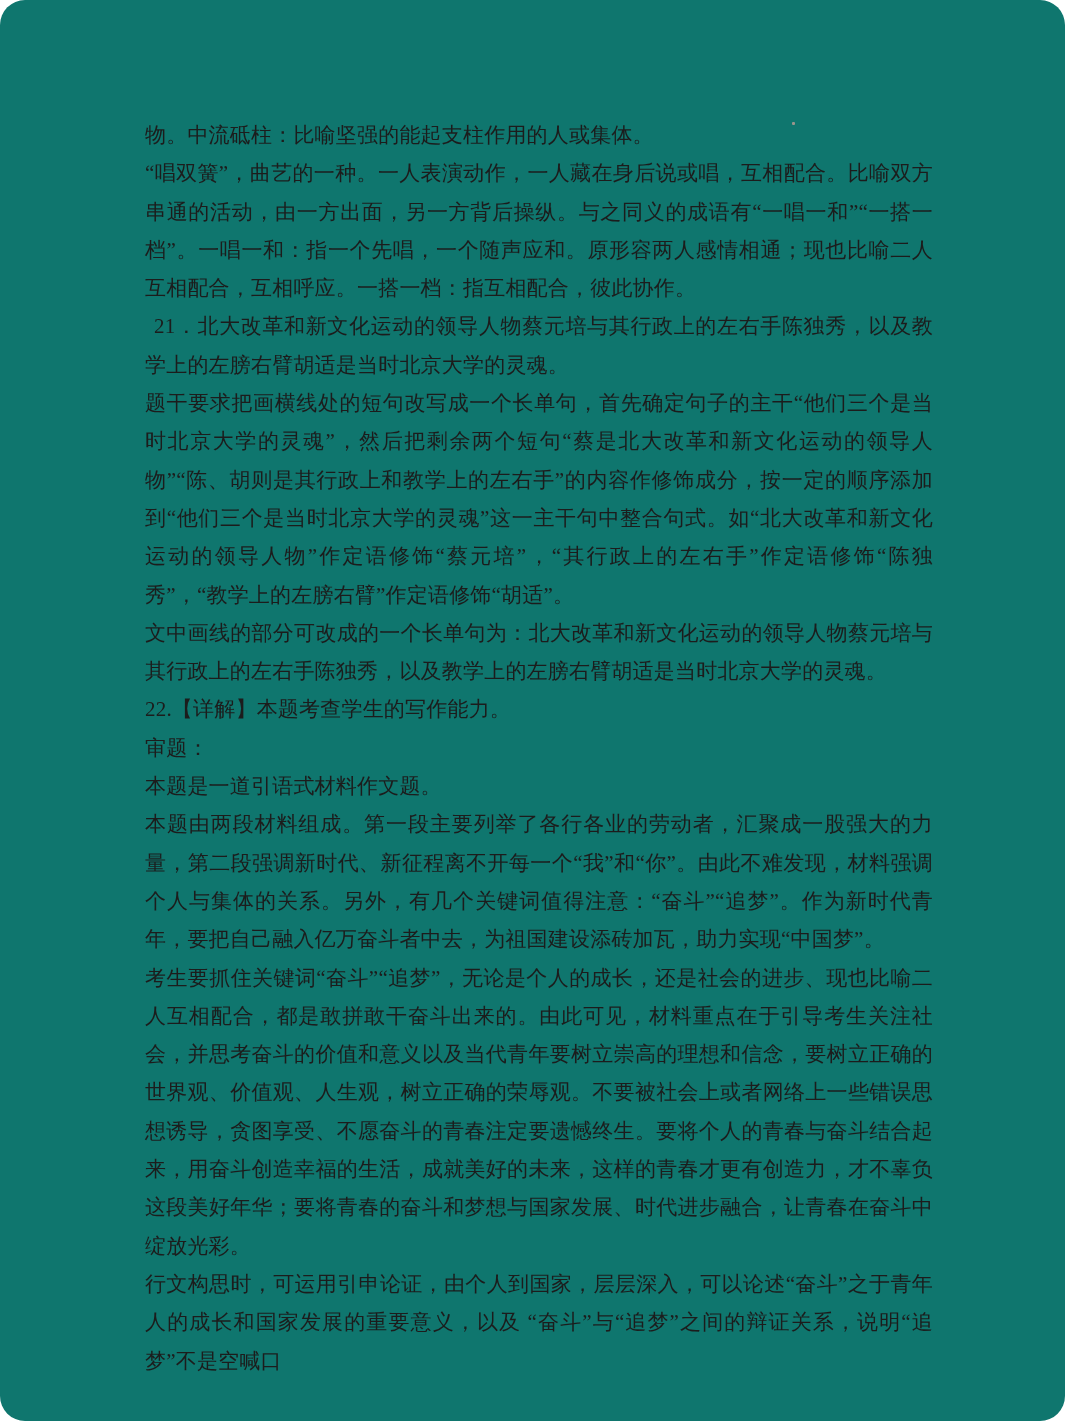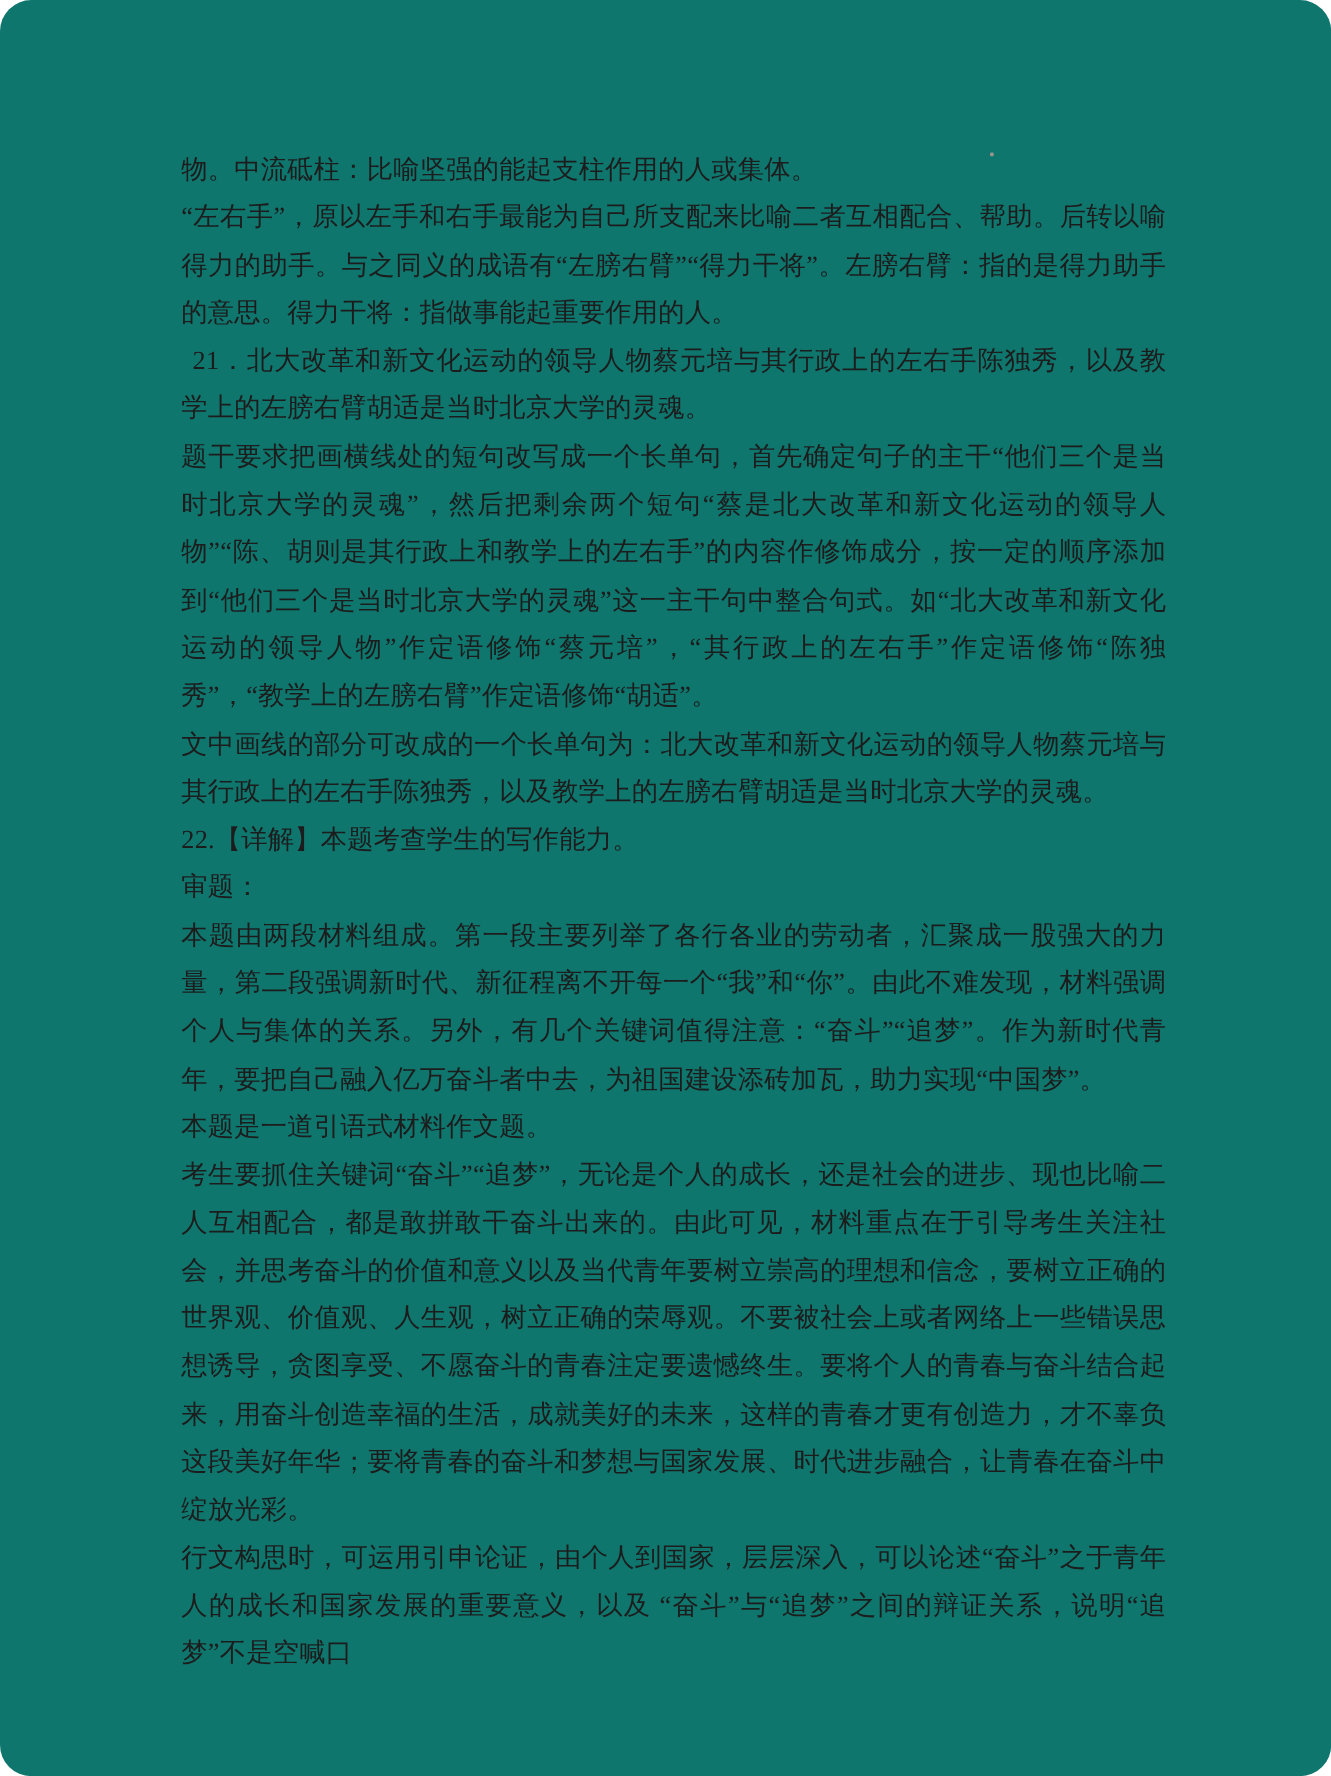--- a/index.html
+++ b/index.html
@@ -48,24 +48,24 @@
     border-radius: 1px;
   }
 </style>
 </head>
 <body>
 
 <div class="page">
   <span class="artifact-dot"></span>
   <div class="content">
     <p>物。中流砥柱：比喻坚强的能起支柱作用的人或集体。</p>
-    <p>“左右手”，原以左手和右手最能为自己所支配来比喻二者互相配合、帮助。后转以喻得力的助手。与之同义的成语有“左膀右臂”“得力干将”。左膀右臂：指的是得力助手的意思。得力干将：指做事能起重要作用的人。</p>
+    <p>“唱双簧”，曲艺的一种。一人表演动作，一人藏在身后说或唱，互相配合。比喻双方串通的活动，由一方出面，另一方背后操纵。与之同义的成语有“一唱一和”“一搭一档”。一唱一和：指一个先唱，一个随声应和。原形容两人感情相通；现也比喻二人互相配合，互相呼应。一搭一档：指互相配合，彼此协作。</p>
     <p class="para-indent">21．北大改革和新文化运动的领导人物蔡元培与其行政上的左右手陈独秀，以及教学上的左膀右臂胡适是当时北京大学的灵魂。</p>
     <p>题干要求把画横线处的短句改写成一个长单句，首先确定句子的主干“他们三个是当时北京大学的灵魂”，然后把剩余两个短句“蔡是北大改革和新文化运动的领导人物”“陈、胡则是其行政上和教学上的左右手”的内容作修饰成分，按一定的顺序添加到“他们三个是当时北京大学的灵魂”这一主干句中整合句式。如“北大改革和新文化运动的领导人物”作定语修饰“蔡元培”，“其行政上的左右手”作定语修饰“陈独秀”，“教学上的左膀右臂”作定语修饰“胡适”。</p>
     <p>文中画线的部分可改成的一个长单句为：北大改革和新文化运动的领导人物蔡元培与其行政上的左右手陈独秀，以及教学上的左膀右臂胡适是当时北京大学的灵魂。</p>
     <p>22.【详解】本题考查学生的写作能力。</p>
     <p class="para-bold">审题：</p>
+    <p>本题是一道引语式材料作文题。</p>
     <p>本题由两段材料组成。第一段主要列举了各行各业的劳动者，汇聚成一股强大的力量，第二段强调新时代、新征程离不开每一个“我”和“你”。由此不难发现，材料强调个人与集体的关系。另外，有几个关键词值得注意：“奋斗”“追梦”。作为新时代青年，要把自己融入亿万奋斗者中去，为祖国建设添砖加瓦，助力实现“中国梦”。</p>
-    <p>本题是一道引语式材料作文题。</p>
     <p>考生要抓住关键词“奋斗”“追梦”，无论是个人的成长，还是社会的进步、现也比喻二人互相配合，都是敢拼敢干奋斗出来的。由此可见，材料重点在于引导考生关注社会，并思考奋斗的价值和意义以及当代青年要树立崇高的理想和信念，要树立正确的世界观、价值观、人生观，树立正确的荣辱观。不要被社会上或者网络上一些错误思想诱导，贪图享受、不愿奋斗的青春注定要遗憾终生。要将个人的青春与奋斗结合起来，用奋斗创造幸福的生活，成就美好的未来，这样的青春才更有创造力，才不辜负这段美好年华；要将青春的奋斗和梦想与国家发展、时代进步融合，让青春在奋斗中绽放光彩。</p>
     <p>行文构思时，可运用引申论证，由个人到国家，层层深入，可以论述“奋斗”之于青年人的成长和国家发展的重要意义，以及 “奋斗”与“追梦”之间的辩证关系，说明“追梦”不是空喊口</p>
   </div>
 </div>
 
 </body></html>

